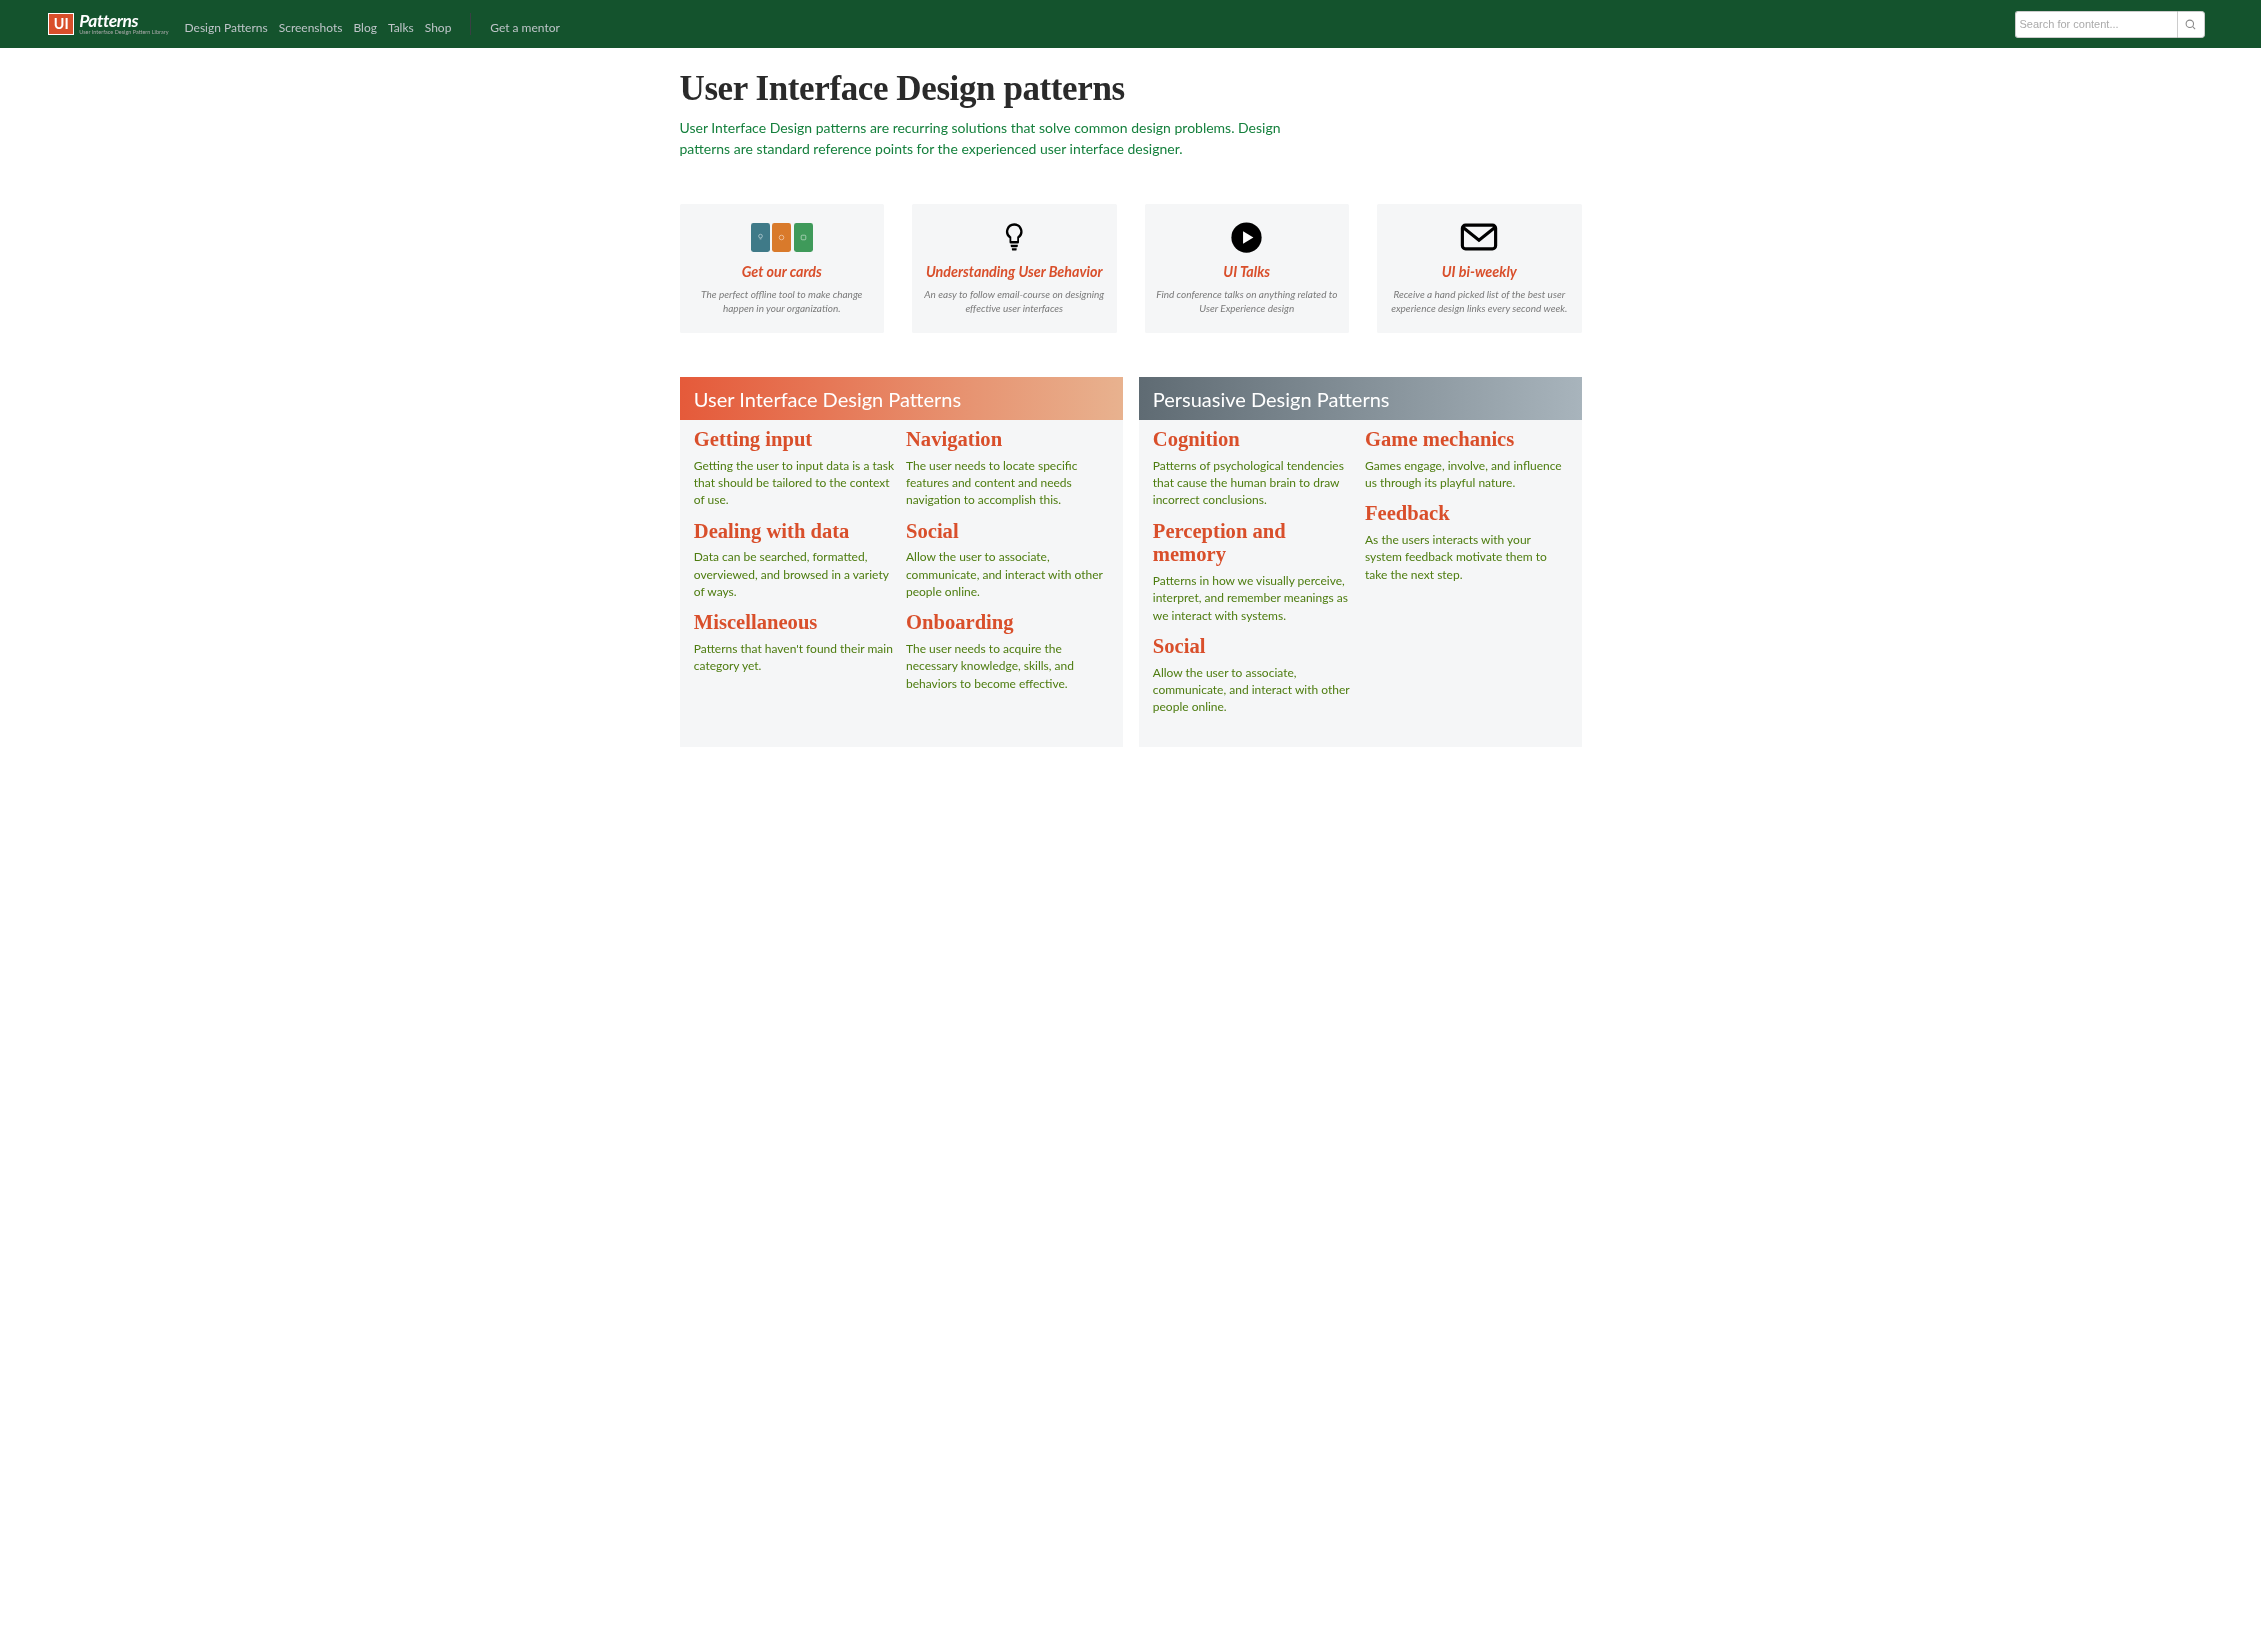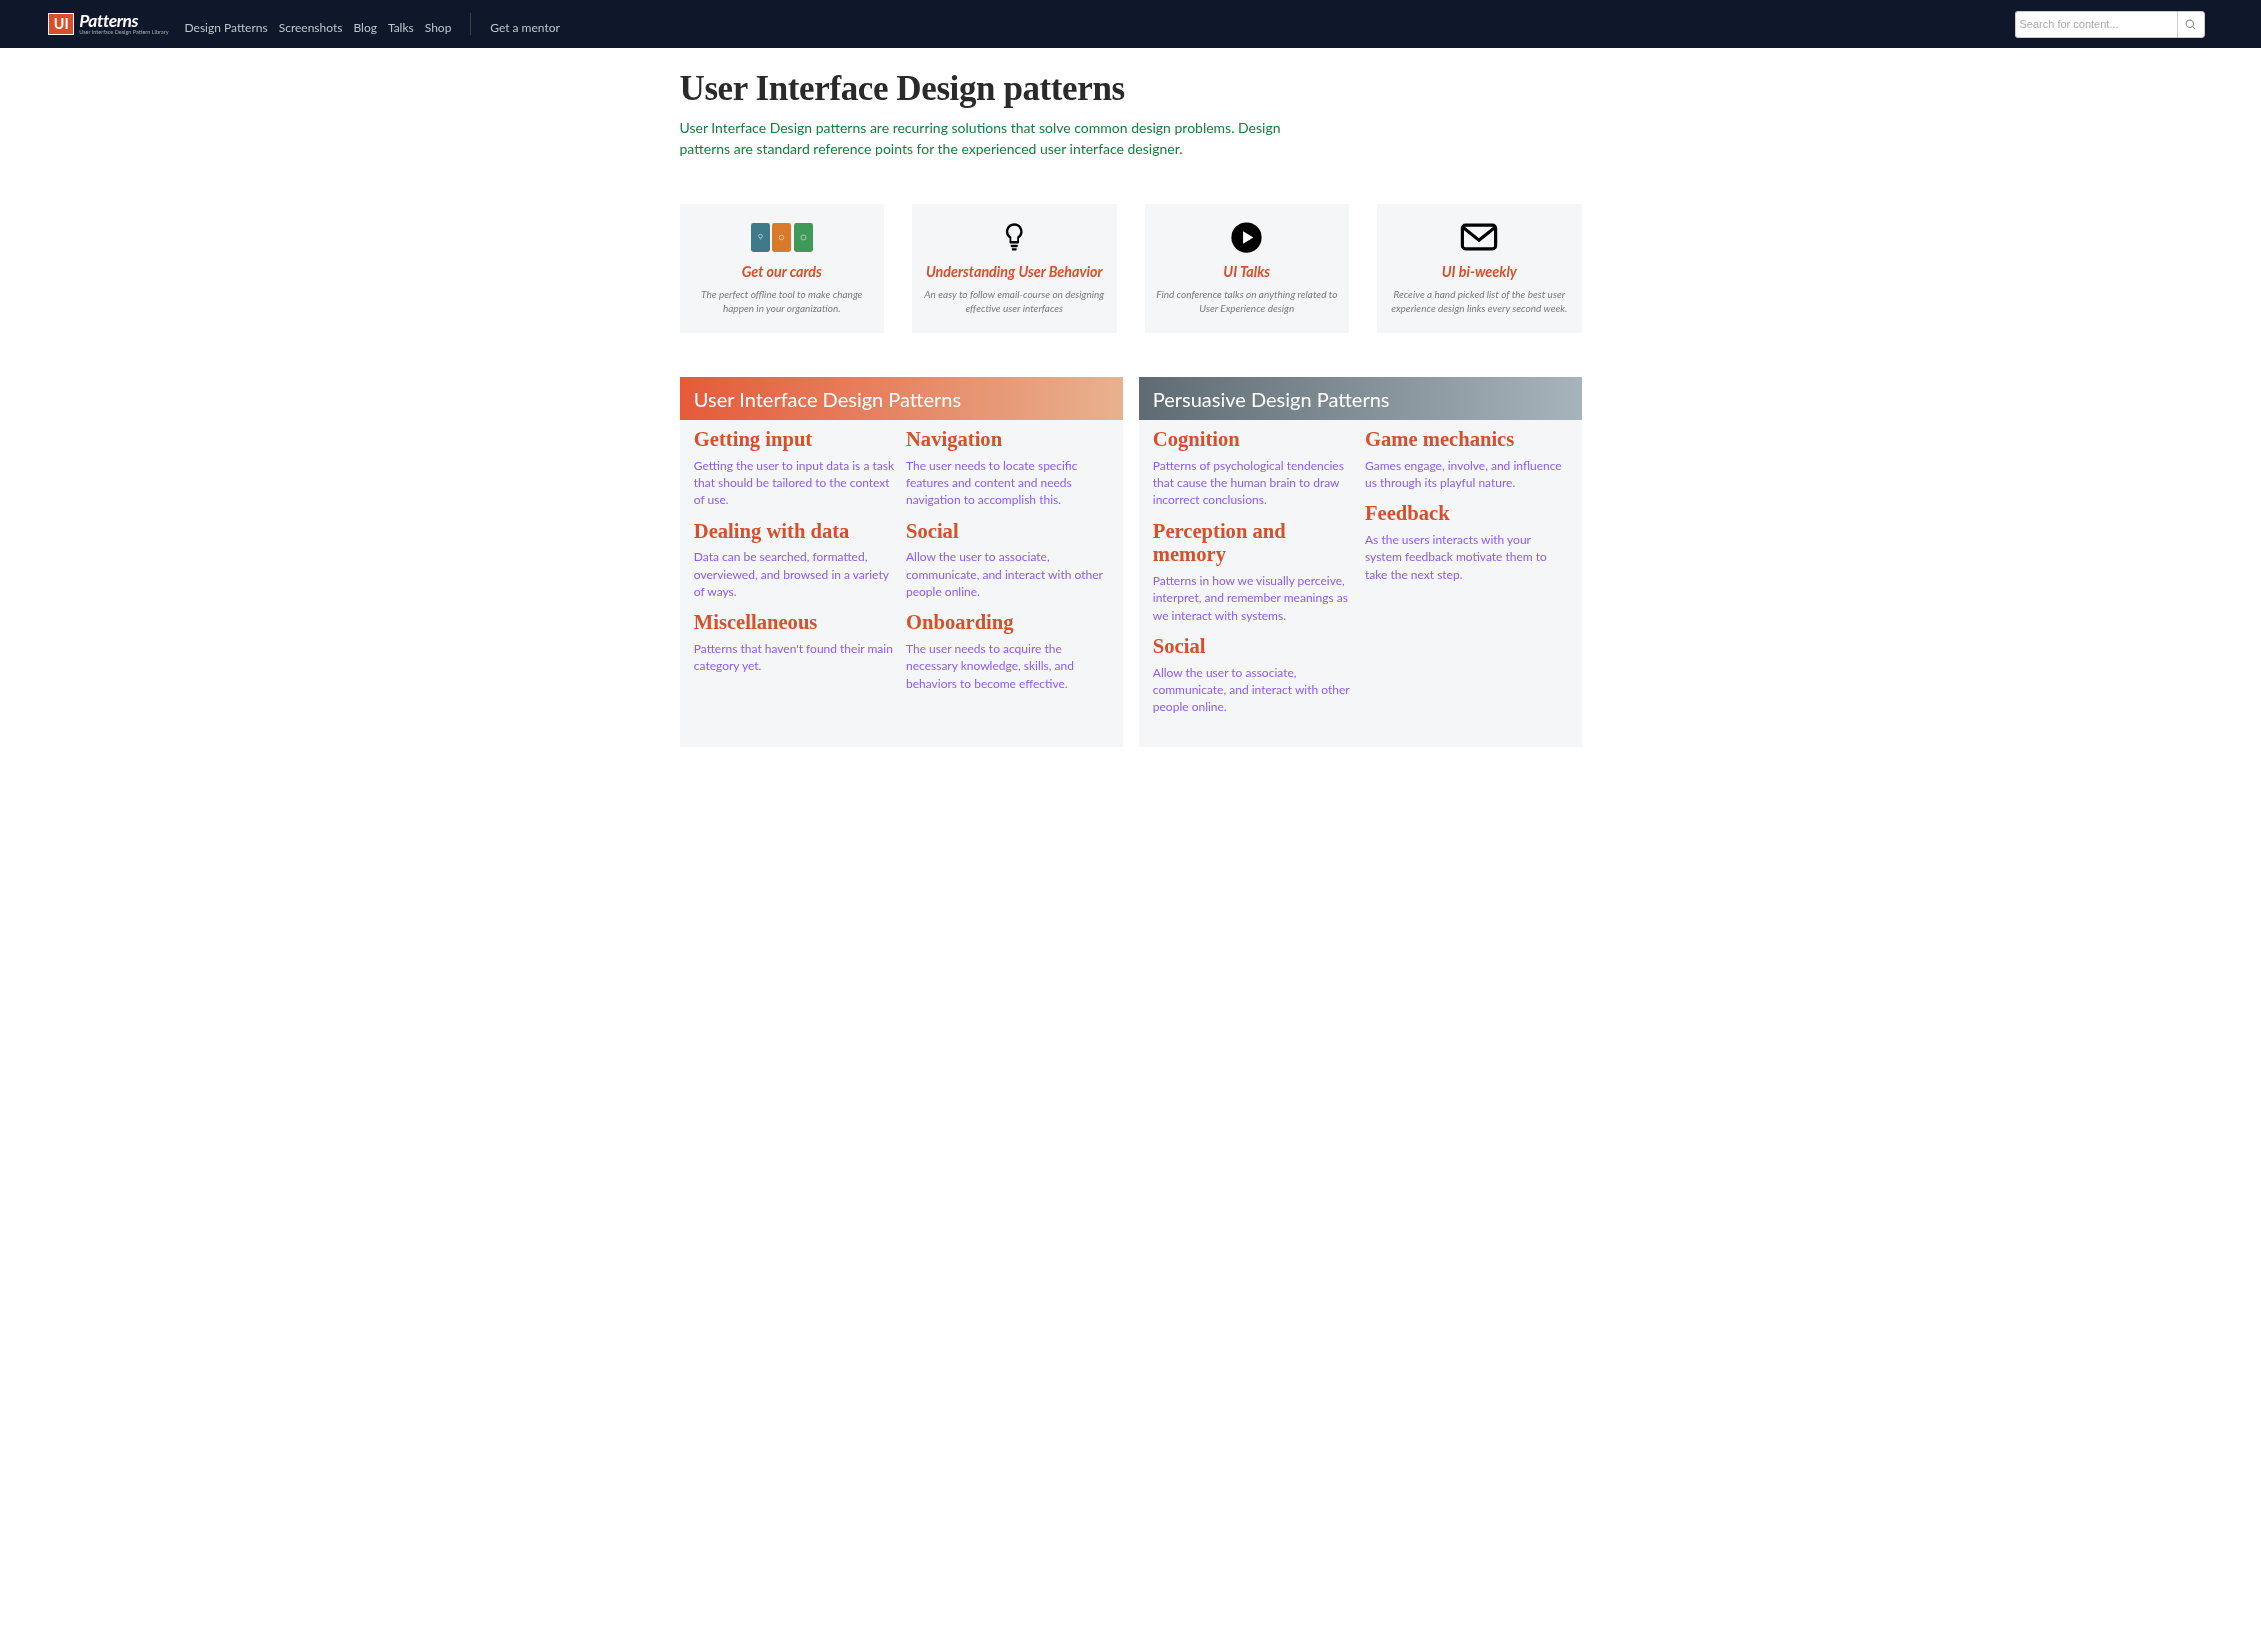--- a/index.html
+++ b/index.html
@@ -1,20 +1,20 @@
 <!DOCTYPE html>
 <html style="font-size:12.7px"><head>
 <meta charset="utf-8">
 <style>
 * { box-sizing: border-box; margin: 0; padding: 0; }
 body { font-family: "Lato", "Helvetica Neue", Helvetica, Arial, sans-serif; color: #333; background: #fff; }
 a { text-decoration: none; color: inherit; }
 
 
-.header { background: #0f172a; height: 48px; display: flex; align-items: center; padding: 0 48px 0 48px; }
+.header { background: #14532d; height: 48px; display: flex; align-items: center; padding: 0 48px 0 48px; }
 .logo { display: flex; align-items: center; margin-right: 16px; }
 .logo-badge { background: #d94f2b; color: #fff; font-weight: 700; font-size: 14.3px; padding: 3.2px 4.8px; border: 1.6px solid #fff; line-height: 1; }
 .logo-text-wrap { margin-left: 4.8px; display: flex; flex-direction: column; line-height: 1; }
 .logo-text { color: #fff; font-size: 17.4px; font-weight: 700; letter-spacing: -0.4px; font-style: italic; }
 .logo-sub { color: #aaa; font-size: 5.5px; margin-top: 0.8px; }
 .nav { display: flex; align-items: flex-end; gap: 11px; }
 .nav-item { color: #bfc5c9; font-size: 12px; cursor: pointer; }
 .nav-sep { width: 0.8px; height: 22px; background: #3a3f44; margin: 0 8px; }
 .spacer { flex: 1; }
 .search-wrap { display: flex; margin-right: 8px; }
@@ -44,21 +44,21 @@
 
 
 .sections-row { display: grid; grid-template-columns: 1fr 1fr; gap: 16px; }
 .section { background: #f5f6f7; padding-bottom: 20px; }
 .section-header { color: #fff; font-size: 20px; font-weight: 400; padding: 9.5px 14.3px; }
 .sh-orange { background: linear-gradient(90deg, #e55a3a 0%, #e8b28f 100%); }
 .sh-gray { background: linear-gradient(90deg, #5f6b73 0%, #a8b4bc 100%); }
 .section-body { display: grid; grid-template-columns: 1fr 1fr; gap: 0 10px; padding: 8px 14.3px 0; }
 .cat { margin-bottom: 11px; }
 .cat-title { font-family: "Roboto Slab", Georgia, serif; color: #d94f2b; font-weight: 700; font-size: 20.6px; line-height: 1.15; margin-bottom: 4.8px; cursor: pointer; }
-.cat-desc { color: #8b5cf6; font-size: 12px; line-height: 1.45; }
+.cat-desc { color: #4d7c0f; font-size: 12px; line-height: 1.45; }
 </style>
 </head>
 <body>
 
 <header class="header">
   <a class="logo">
     <span class="logo-badge">UI</span>
     <span class="logo-text-wrap">
       <span class="logo-text">Patterns</span>
       <span class="logo-sub">User Interface Design Pattern Library</span>

